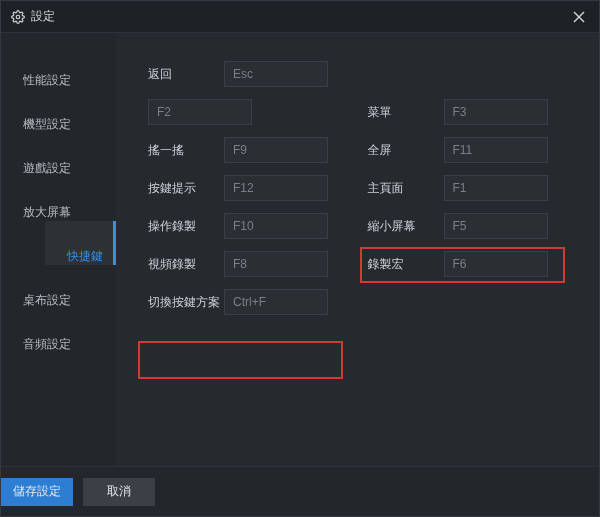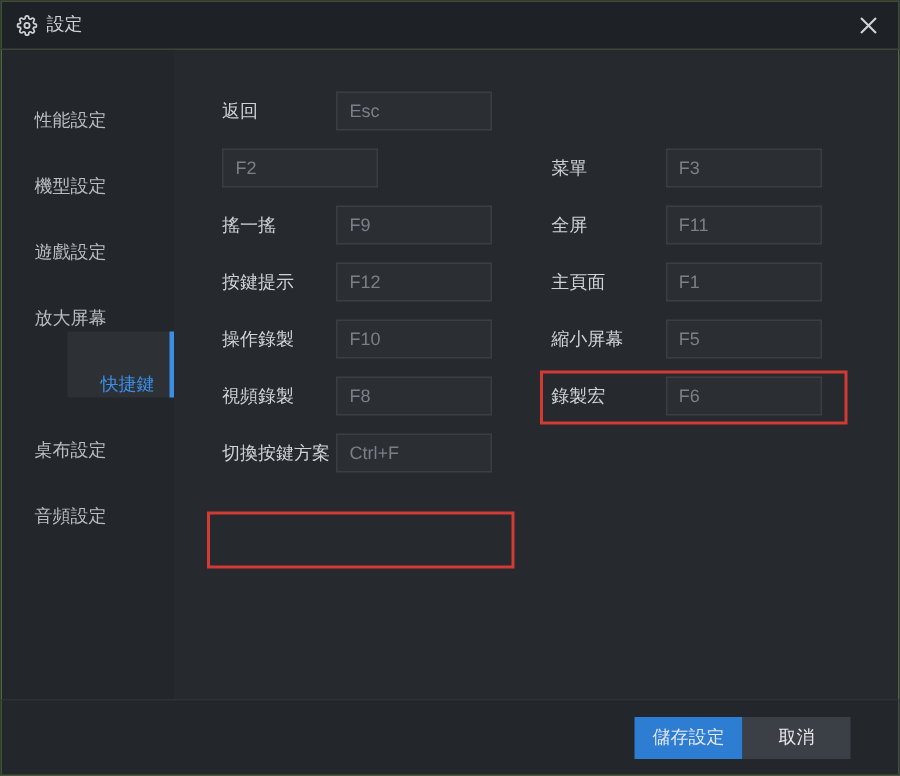--- a/index.html
+++ b/index.html
@@ -112,22 +112,22 @@
   .highlight-box {
     position: absolute;
     border: 2px solid #d23b33;
     pointer-events: none;
   }
   .footer {
     height: 50px;
     background: #23262b;
     display: flex;
     align-items: center;
-    justify-content: flex-end;
     padding-right: 32px;
+    gap: 10px;
     border-top: 1px solid #2e3238;
   }
   .btn {
     height: 28px;
     min-width: 72px;
     display: inline-flex;
     align-items: center;
     justify-content: center;
     font-size: 12px;
     border: none;

